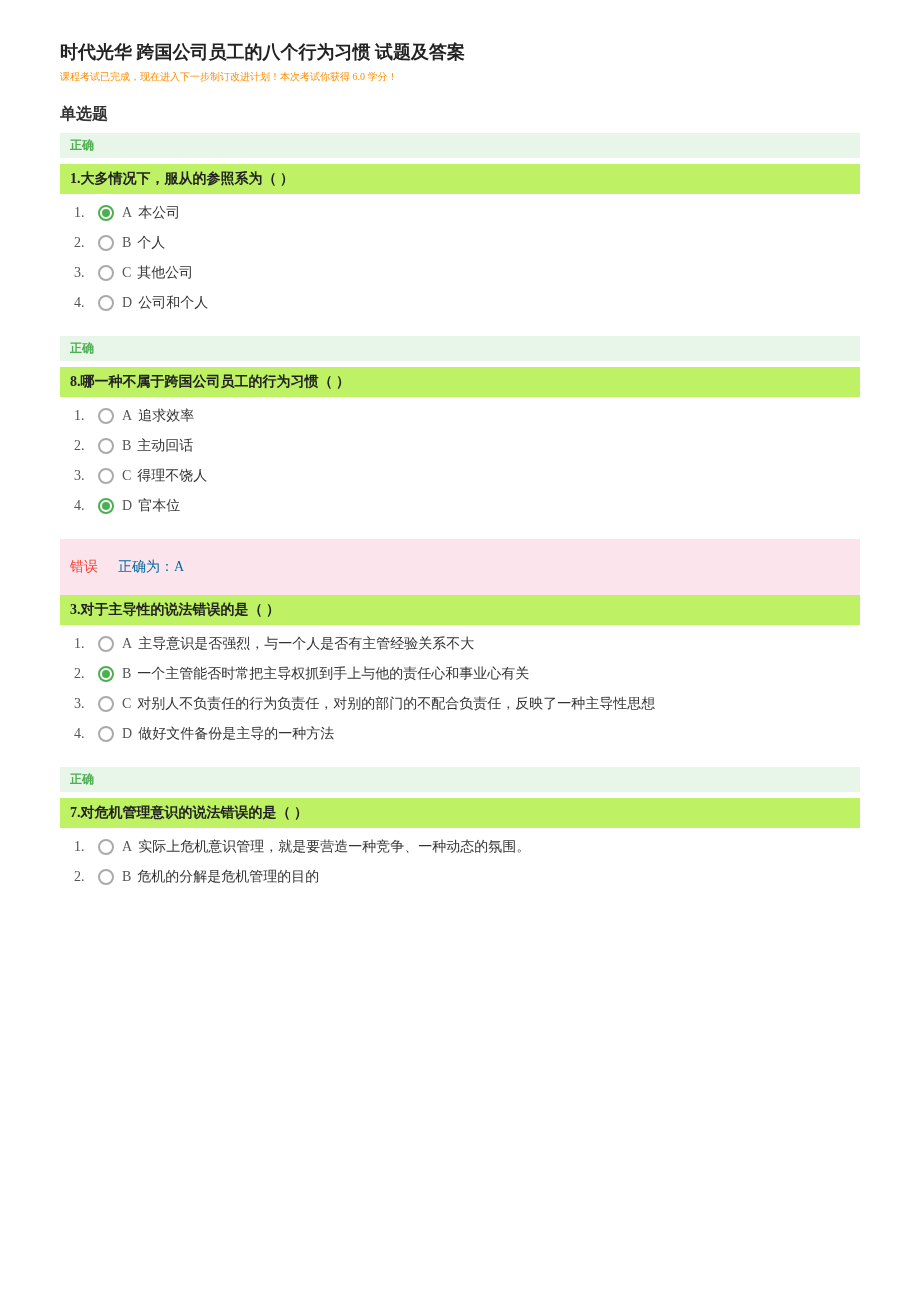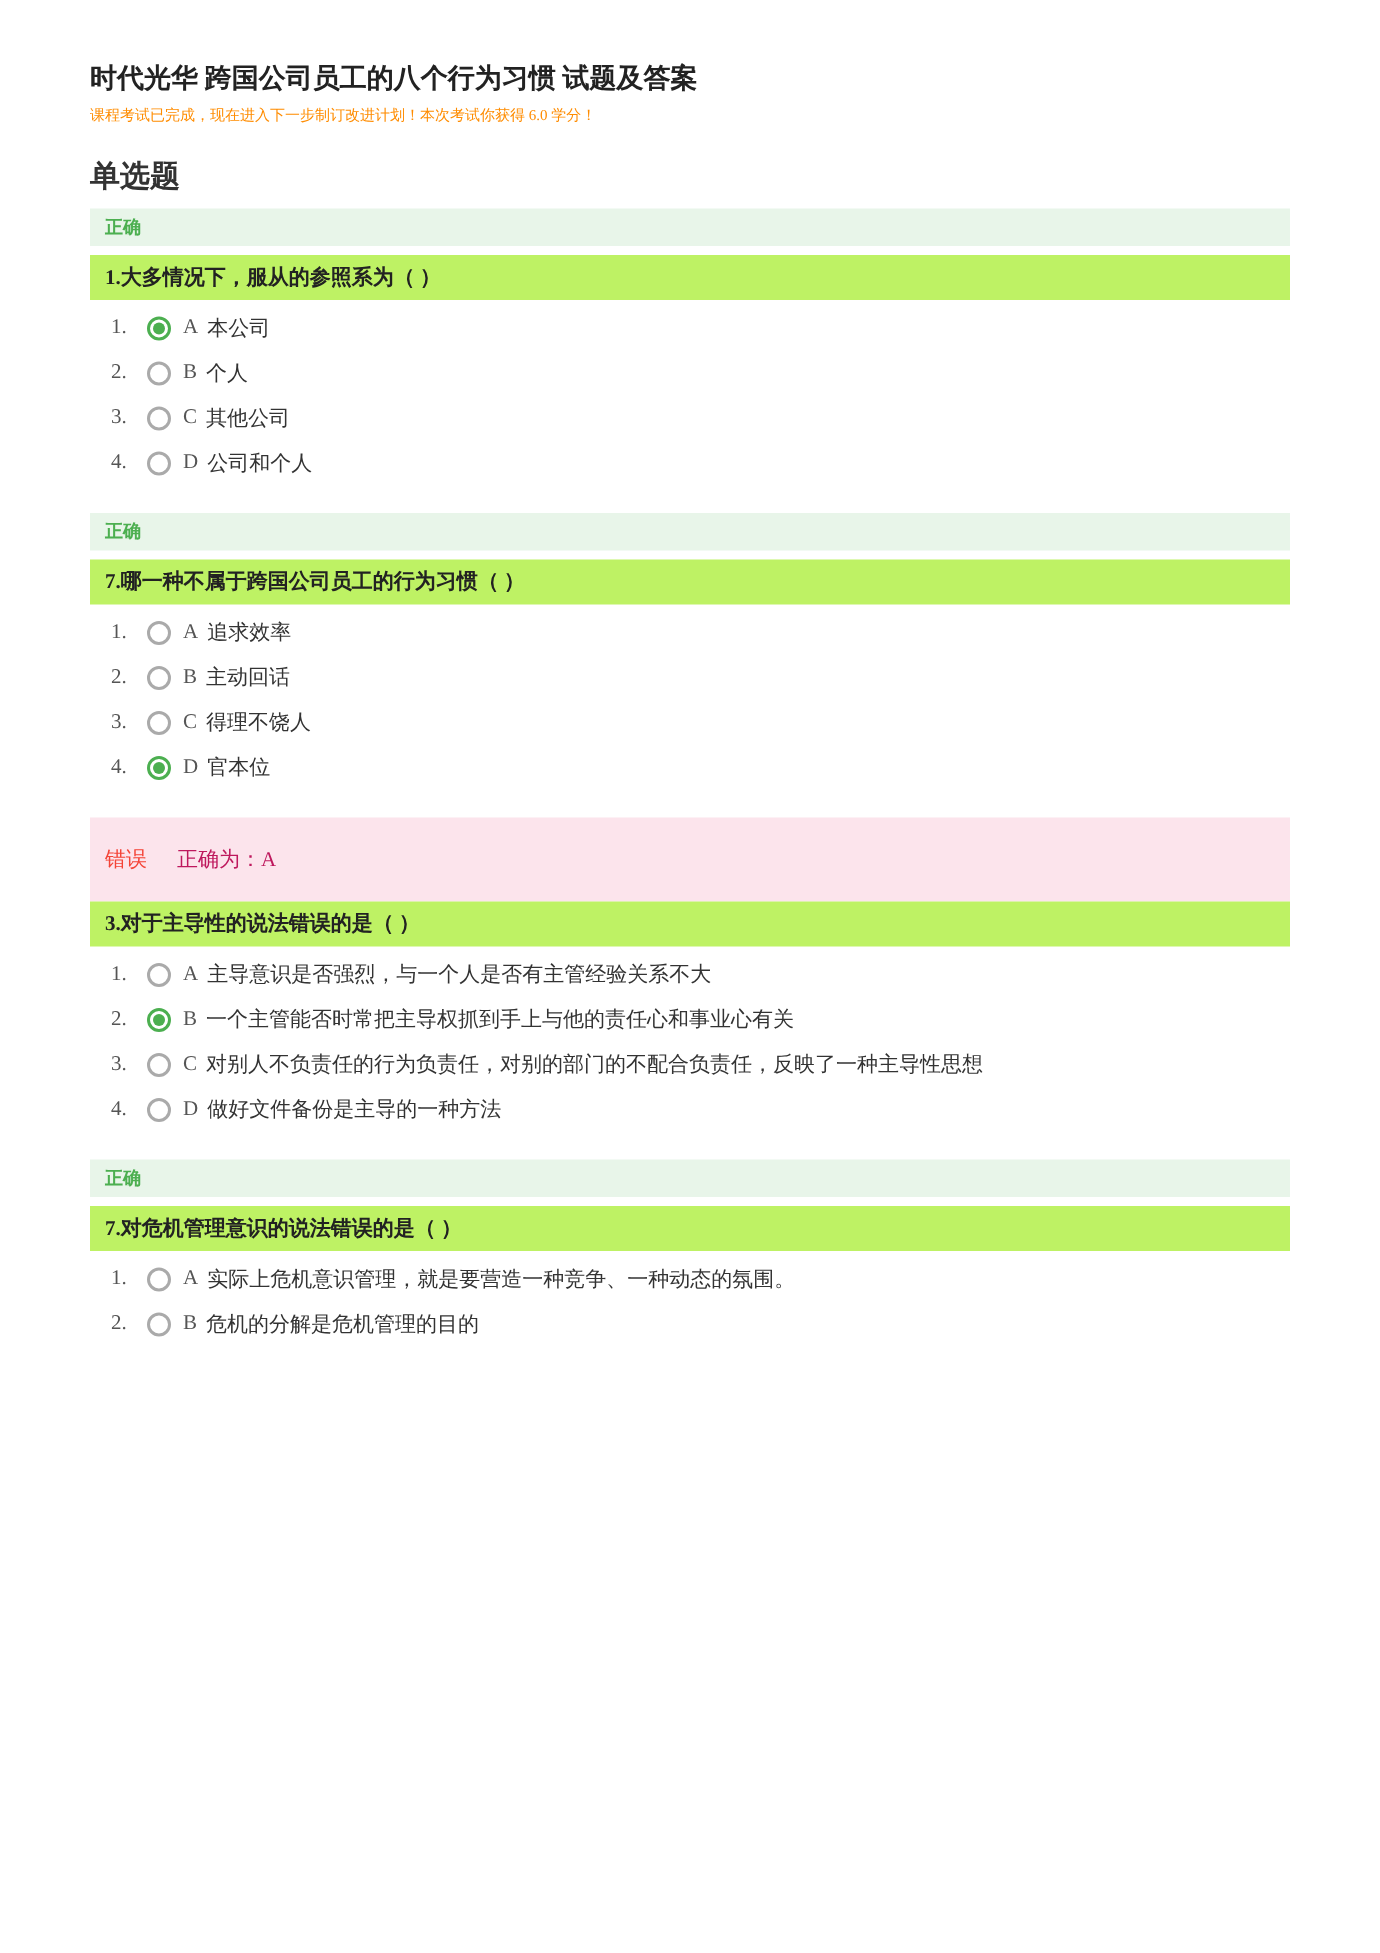--- a/index.html
+++ b/index.html
@@ -19,21 +19,21 @@
       font-size: 18px;
       font-weight: bold;
       color: #222;
       margin-bottom: 6px;
     }
     .page-subtitle {
       color: #ff8c00;
       font-size: 10px;
     }
     .section-type {
-      font-size: 20px;
+      font-size: 16px;
       font-weight: bold;
       color: #333;
       margin: 18px 0 8px 0;
     }
     .question-block {
       margin-bottom: 18px;
     }
     .status-bar {
       background: #e8f5e9;
       padding: 4px 10px;
@@ -41,21 +41,21 @@
       font-size: 12px;
       font-weight: bold;
     }
     .status-correct {
       color: #4caf50;
     }
     .status-wrong {
       color: #f44336;
     }
     .status-correct-answer {
-      color: #be185d;
+      color: #0369a1;
       margin-left: 16px;
     }
     .question-row {
       background: #bef264;
       padding: 6px 10px;
       font-size: 14px;
       font-weight: bold;
       color: #222;
       margin-bottom: 4px;
     }
@@ -149,21 +149,21 @@
         <li class="option-item">
           <span class="option-number">4.</span>
           <div class="radio-circle"></div>
           <span class="option-label">D</span>
           <span class="option-text">公司和个人</span>
         </li>
       </ul>
     </div>
     <div class="question-block">
       <div class="status-bar"><span class="status-correct">正确</span></div>
-      <div class="question-row">7.哪一种不属于跨国公司员工的行为习惯（  ）</div>
+      <div class="question-row">8.哪一种不属于跨国公司员工的行为习惯（  ）</div>
       <ul class="options-list">
         <li class="option-item">
           <span class="option-number">1.</span>
           <div class="radio-circle"></div>
           <span class="option-label">A</span>
           <span class="option-text">追求效率</span>
         </li>
         <li class="option-item">
           <span class="option-number">2.</span>
           <div class="radio-circle"></div>

